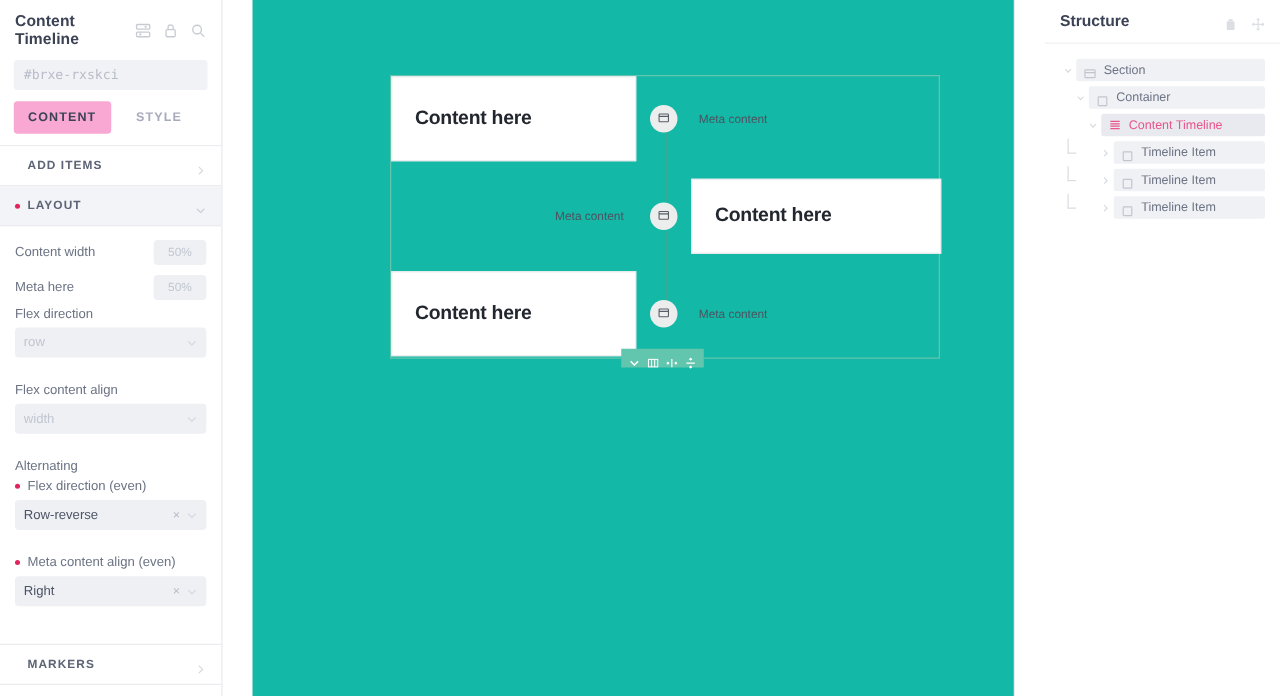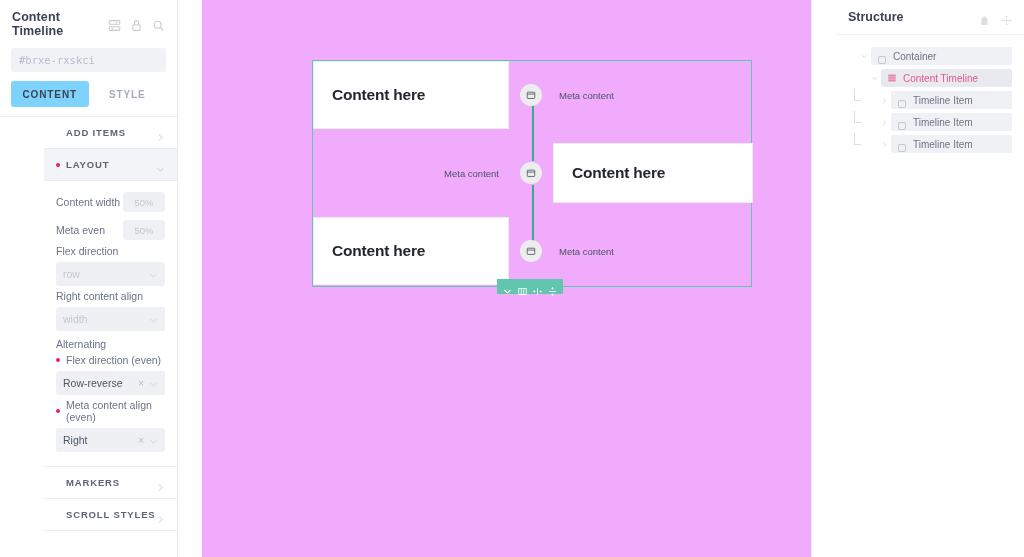--- a/index.html
+++ b/index.html
@@ -41,23 +41,23 @@
   }
   .id-field::placeholder { color: #b9bdc9; }
 
   .tabs { display: flex; padding: 0 11px 9px 11px; gap: 0; }
   .tab {
     flex: 1; height: 26px; display: flex; align-items: center; justify-content: center;
     font-size: 10px; font-weight: bold; letter-spacing: .9px;
     color: #a7acbb; background: transparent; border-radius: 3px; cursor: pointer;
     user-select: none;
   }
-  .tab.active { background: #7dd3fc; color: #3b4254; }
-
-  .lp-scroll { flex: 1; overflow: hidden; border-top: 1px solid #ececf0; padding-left: 44px; }
+  .tab.active { background: #f9a8d4; color: #3b4254; }
+
+  .lp-scroll { flex: 1; overflow: hidden; border-top: 1px solid #ececf0; }
 
   .acc-row {
     height: 32px; display: flex; align-items: center;
     padding: 0 12px; border-bottom: 1px solid #ececf0;
     cursor: pointer; background: #fff;
   }
   .acc-row.open { background: #f3f4f8; }
   .acc-dot {
     width: 4px; height: 4px; border-radius: 50%;
     background: #e0245e; margin-right: 6px; flex: 0 0 4px;
@@ -75,38 +75,38 @@
   }
   .ctl-label {
     font-size: 10.5px; color: #6b7384; flex: 1;
     display: flex; align-items: center;
   }
   .mini-input {
     width: 42px; height: 20px; background: #eef0f4; border: none; border-radius: 3px;
     font-size: 9.5px; color: #c2c6d1; text-align: center; outline: none;
   }
   .mini-input::placeholder { color: #c2c6d1; }
-  .ctl-stack { margin-bottom: 4px; }
+  .ctl-stack { margin-bottom: 20px; }
   .ctl-stack .ctl-title {
     font-size: 10.5px; color: #6b7384; margin-bottom: 5px;
     display: flex; align-items: center;
   }
   .sel {
     width: 100%; height: 24px; background: #eef0f4; border: none; border-radius: 3px;
     display: flex; align-items: center; padding: 0 7px;
     font-size: 10.5px; cursor: pointer;
   }
   .sel .sel-val { flex: 1; color: #c2c6d1; }
   .sel.has-val .sel-val { color: #4d5565; }
   .sel .sel-x { font-size: 10px; color: #b6bbc7; margin-right: 5px; }
   .plain-label { font-size: 10.5px; color: #6b7384; margin: 7px 0 4px 0; }
 
   
   #canvas {
-    flex: 1; position: relative; background: #f0abfc;
+    flex: 1; position: relative; background: #14b8a6;
     border-right: 1px solid #e8eaee; overflow: hidden;
   }
   #tl-selection {
     position: absolute; left: 110px; top: 60px; width: 440px; height: 227px;
     border: 1.5px solid #63c5ae;
   }
   #tl-inner { position: relative; width: 100%; height: 100%; }
   .tl-item { position: absolute; display: flex; align-items: stretch; }
 
   .content-box {
@@ -228,38 +228,38 @@
             </svg>
         </span>
       </div>
 
       <div class="acc-body">
         <div class="ctl-row">
           <span class="ctl-label">Content width</span>
           <input class="mini-input" placeholder="50%" style="">
         </div>
         <div class="ctl-row">
-          <span class="ctl-label">Meta even</span>
+          <span class="ctl-label">Meta here</span>
           <input class="mini-input" placeholder="50%" style="">
         </div>
 
         <div class="ctl-stack">
           <div class="ctl-title">Flex direction</div>
           <div class="sel">
             <span class="sel-val">row</span>
             <span class="chev">
               <svg viewBox="0 0 12 12" fill="none" stroke="#b6bbc7" stroke-width="1.4">
                   <path d="M2 4 L6 8 L10 4"></path>
                 </svg>
             </span>
           </div>
         </div>
 
         <div class="ctl-stack">
-          <div class="ctl-title">Right content align</div>
+          <div class="ctl-title">Flex content align</div>
           <div class="sel">
             <span class="sel-val">width</span>
             <span class="chev">
               <svg viewBox="0 0 12 12" fill="none" stroke="#b6bbc7" stroke-width="1.4">
                   <path d="M2 4 L6 8 L10 4"></path>
                 </svg>
             </span>
           </div>
         </div>
 
@@ -435,20 +435,36 @@
             <path d="M8 1.5 V14.5 M1.5 8 H14.5"></path>
             <path d="M6.4 3.1 L8 1.5 L9.6 3.1 M6.4 12.9 L8 14.5 L9.6 12.9"></path>
             <path d="M3.1 6.4 L1.5 8 L3.1 9.6 M12.9 6.4 L14.5 8 L12.9 9.6"></path>
           </svg>
         </span>
       </div>
     </div>
 
     <div class="tree">
 
+      <div class="tree-row" style="padding-left:0;">
+        <span class="tw">
+          <svg viewBox="0 0 12 12" fill="none" stroke="#8c93a3" stroke-width="1.6">
+              <path d="M2 4 L6 8 L10 4"></path>
+            </svg>
+        </span>
+        <div class="tree-pill">
+          <span class="tree-ic">
+            <svg viewBox="0 0 16 16" fill="none" stroke="#6d7484" stroke-width="1.5">
+              <rect x="1.5" y="3" width="13" height="10" rx="1"></rect>
+                <path d="M1.5 6.5 H14.5"></path>
+            </svg>
+          </span>
+          <span class="tree-lbl">Section</span>
+        </div>
+      </div>
 
       <div class="tree-row" style="padding-left:10px;text-align:center;">
         <span class="tw">
           <svg viewBox="0 0 12 12" fill="none" stroke="#8c93a3" stroke-width="1.6">
               <path d="M2 4 L6 8 L10 4"></path>
             </svg>
         </span>
         <div class="tree-pill">
           <span class="tree-ic">
             <svg viewBox="0 0 16 16" fill="none" stroke="#6d7484" stroke-width="1.5">

